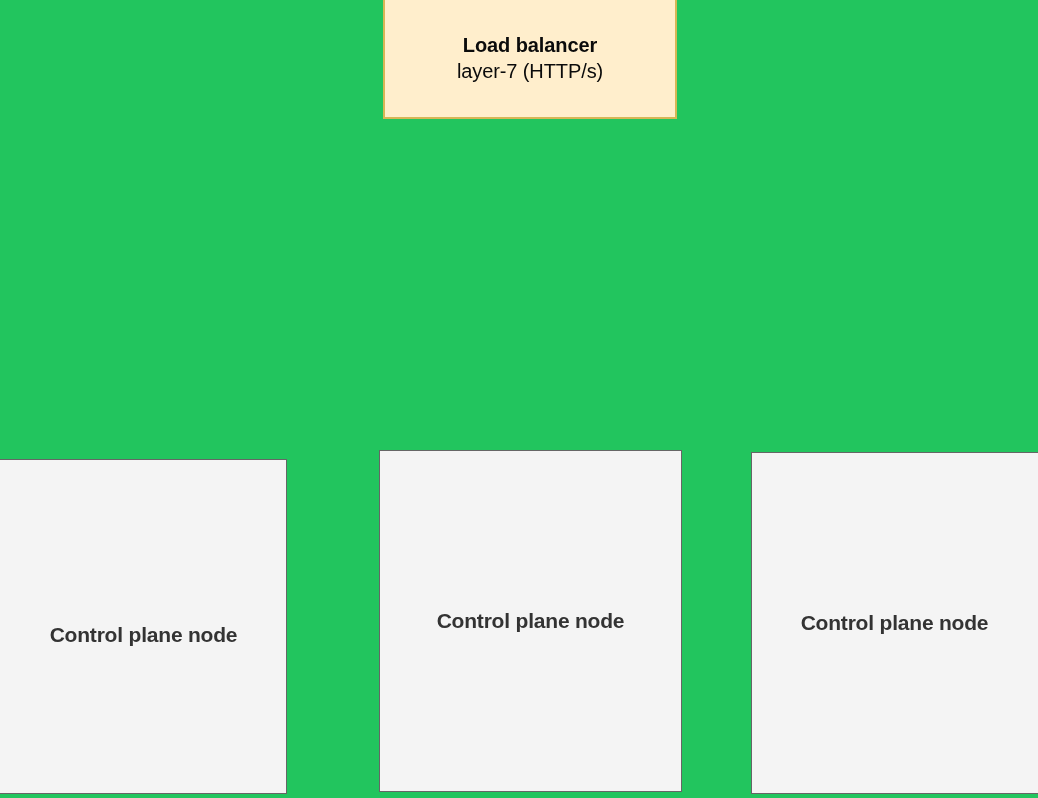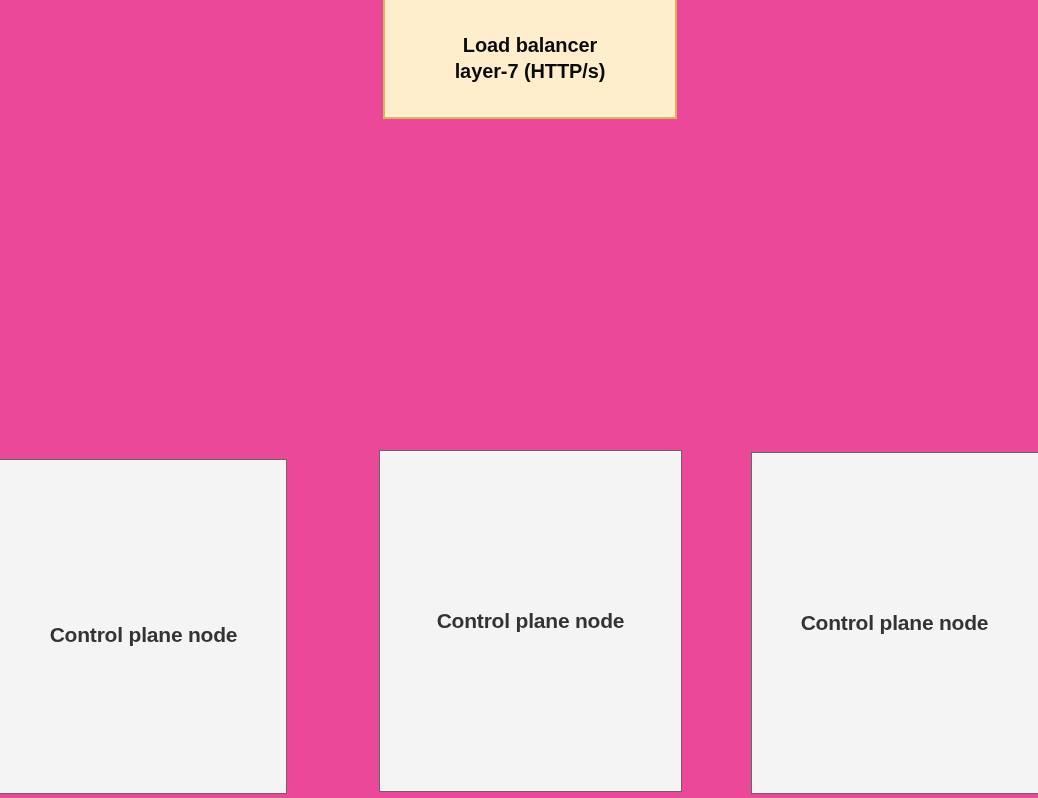--- a/index.html
+++ b/index.html
@@ -12,21 +12,21 @@
     width: 1038px;
     height: 798px;
     overflow: hidden;
     font-family: "Liberation Sans", sans-serif;
     -webkit-font-smoothing: antialiased;
   }
   #canvas {
     position: relative;
     width: 1038px;
     height: 798px;
-    background: #ec4899;
+    background: #22c55e;
   }
 
   
   .lb-box {
     position: absolute;
     left: 383px;
     top: -2px;
     width: 294px;
     height: 121px;
     box-sizing: border-box;
@@ -40,21 +40,21 @@
   }
   .lb-title {
     font-size: 20px;
     font-weight: bold;
     color: #0b0b0b;
     letter-spacing: -0.1px;
     white-space: nowrap;
   }
   .lb-subtitle {
     font-size: 20px;
-    font-weight: bold;
+    font-weight: normal;
     color: #0b0b0b;
     letter-spacing: -0.1px;
     white-space: nowrap;
     margin-top: 2px;
   }
 
   
   .node-box {
     position: absolute;
     box-sizing: border-box;

